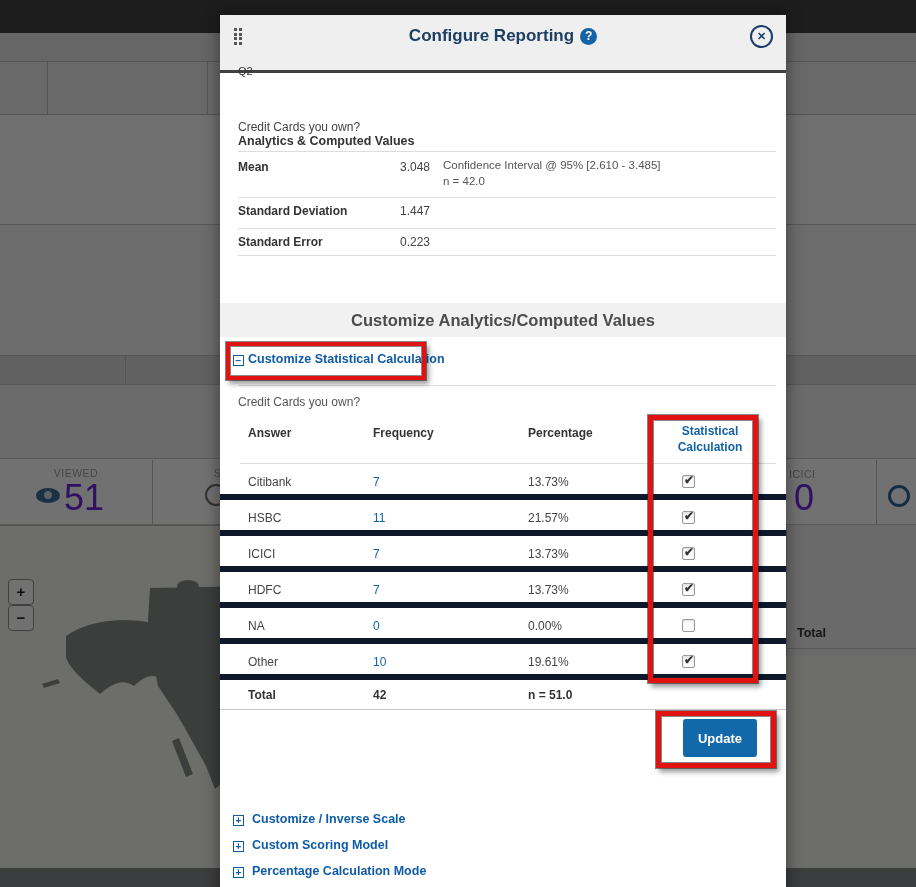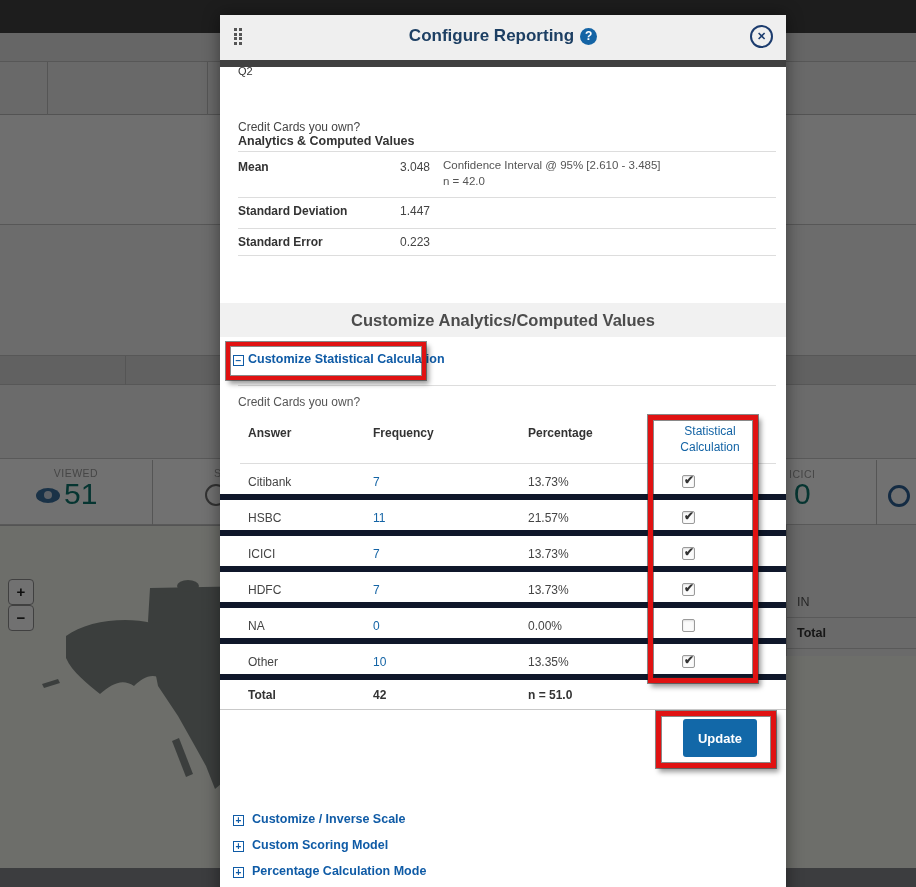--- a/index.html
+++ b/index.html
@@ -35,41 +35,41 @@
   .add-plus { left:5px; top:297px; color:#1464a5; font-size:16px; font-weight:bold; }
   .add-label { left:19px; top:300px; color:#333; font-size:12.5px; }
   .fd-line { left:0; top:326px; width:916px; height:1px; background:#d4d4d4; }
   .tabbar { left:0; top:355px; width:916px; height:30px; background:#d8d8d8; border-top:1px solid #c2c2c2; border-bottom:1px solid #c2c2c2; }
   .tab1 { left:8px; top:362px; font-size:12px; color:#4e4e4e; }
   .tab2 { left:150px; top:362px; font-size:12px; color:#4e4e4e; white-space:nowrap; }
   .dasharea { left:0; top:385px; width:916px; height:73px; background:#ededed; }
   .dash-title { left:0px; top:394px; font-size:27px; font-weight:bold; color:#1f3d60; }
   .statrow { left:0; top:458px; width:916px; height:67px; background:#fafafa; border-top:1px solid #c6c6c6; border-bottom:1px solid #c6c6c6; }
   .stat-label { font-size:10.5px; color:#9b9b9b; letter-spacing:.5px; }
-  .stat-value { font-size:30px; color:#0f766e; }
+  .stat-value { font-size:36px; color:#6d28d9; }
   .eye-icon { left:36px; top:488px; width:24px; height:15px; background:#3a6f9e; border-radius:50%; }
   .eye-icon::after { content:""; position:absolute; left:8px; top:3px; width:8px; height:8px; border-radius:50%; background:#cfd8e2; }
   .clock-icon { left:205px; top:483px; width:22px; height:22px; border:2px solid #707070; border-radius:50%; }
   .ring-icon { left:888px; top:484px; width:22px; height:22px; border:3px solid #2e6195; border-radius:50%; }
   .mapbg { left:0; top:525px; width:916px; height:362px; background:#f1f4ec; border-top:1px solid #bbb; }
   .zoombtn { left:8px; width:26px; height:26px; background:#fbfbfb; border:1px solid #8f8f8f; border-radius:4px;
      font-size:15px; font-weight:bold; color:#222; text-align:center; line-height:24px; }
   .footerbar { left:0; top:868px; width:916px; height:19px; background:#85888c; }
   .ctable { left:786px; top:525px; width:130px; height:131px; background:#ebebeb; border-left:1px solid #c2c2c2; }
   .crow { position:absolute; left:0; width:130px; height:31px; border-bottom:1px solid #c6c6c6; font-size:12.5px; color:#555; line-height:31px; padding-left:10px; }
   .crow.hd, .crow.tt { font-weight:bold; color:#333; }
   .statdiv { top:459px; height:65px; }
 
   
   #overlay { position:absolute; inset:0; background:rgba(0,0,0,.55); z-index:50; }
 
   
   #modal { position:absolute; left:220px; top:15px; width:566px; height:905px; background:#fff; z-index:100;
      box-shadow:0 0 16px rgba(0,0,0,.45); }
-  .m-head { position:absolute; left:0; top:0; width:566px; height:52px; background:#efefef; border-bottom:7px solid #404040; }
+  .m-head { position:absolute; left:0; top:0; width:566px; height:58px; background:#efefef; border-bottom:3px solid #404040; }
   .m-title { position:absolute; left:0; top:0; width:566px; text-align:center; font-size:17px; font-weight:bold; color:#1d3f63; line-height:42px; }
   .m-help { display:inline-block; width:17px; height:17px; background:#1464a5; color:#fff; border-radius:50%;
      font-size:12px; line-height:17px; text-align:center; vertical-align:middle; margin-left:6px; }
   .m-close { position:absolute; right:13px; top:10px; width:23px; height:23px; border:2px solid #1c3c6e; border-radius:50%;
      color:#1c3c6e; font-size:11px; font-weight:bold; text-align:center; line-height:19px; cursor:pointer; }
   .drag { position:absolute; left:14px; top:13px; width:9px; height:17px;
      display:grid; grid-template-columns:3px 3px; grid-auto-rows:3px; gap:1.5px; }
   .drag i { background:#555; }
 
   .m-q2 { position:absolute; left:18px; top:50px; font-size:11px; color:#333; }
@@ -81,21 +81,21 @@
   .a-note { position:absolute; left:223px; font-size:11.5px; color:#555; line-height:16px; }
 
   .sect-head { position:absolute; left:0; top:288px; width:566px; height:34px; background:#f1f1f1;
      font-size:16.5px; font-weight:bold; color:#4c4c4c; text-align:center; line-height:34px; }
   .sq { position:absolute; width:11px; height:11px; border:1px solid #0f5ba6; color:#0f5ba6;
      font-size:10px; line-height:9px; text-align:center; font-weight:bold; }
   .csc-link { position:absolute; left:28px; top:337px; font-size:12.5px; font-weight:bold; color:#0f5ba6; cursor:pointer; }
   .tbl-q { position:absolute; left:18px; top:380px; font-size:12px; color:#555; }
 
   .th { position:absolute; font-size:12px; font-weight:bold; color:#333; }
-  .th-stat { position:absolute; left:425px; top:408px; width:130px; text-align:center; font-size:12px; font-weight:normal;
+  .th-stat { position:absolute; left:425px; top:408px; width:130px; text-align:center; font-size:12px; font-weight:bold;
      color:#1464a5; line-height:16px; }
   .frow { position:absolute; left:0; width:566px; height:36px; border-bottom:6px solid #0f172a; }
   .frow .ans { position:absolute; left:28px; top:11px; font-size:12px; color:#444; }
   .frow .frq { position:absolute; left:153px; top:11px; font-size:12px; color:#1464a5; cursor:pointer; }
   .frow .pct { position:absolute; left:308px; top:11px; font-size:12px; color:#444; }
   .cbx { position:absolute; left:462px; top:11px; width:13px; height:13px; border:1px solid #9a9a9a; border-radius:2px;
      background:#fbfbfb; box-shadow:inset 0 1px 2px rgba(0,0,0,.12); cursor:pointer; }
   .cbx.on::after { content:"\2714"; position:absolute; left:1px; top:-3px; font-size:12px; font-weight:bold; color:#333; }
   .trow { position:absolute; left:0; top:665px; width:566px; height:30px; border-bottom:1px solid #c9c9c9; }
   .trow span { position:absolute; top:8px; font-size:12px; font-weight:bold; color:#333; }
@@ -179,21 +179,20 @@
           <ellipse cx="208" cy="78" rx="8" ry="5"></ellipse>
           <path d="M42,158 l16,-5 l2,4 l-16,5 Z"></path>
         </g>
       </svg>
       <div class="abs zoombtn" style="top:53px;">+</div>
       <div class="abs zoombtn" style="top:79px;">−</div>
     </div>
     <div class="abs footerbar"></div>
 
     <div class="abs ctable">
-      <div class="crow" style="top:62px;">IN</div>
       <div class="crow tt" style="top:93px;">Total</div>
     </div>
   </div>
 
   <div id="overlay"></div>
 
   <div id="modal">
     <div class="m-head">
       <div class="drag">
           <i></i>
@@ -272,21 +271,21 @@
     </div>
     <div class="frow" style="top:593px;">
       <span class="ans">NA</span>
       <span class="frq">0</span>
       <span class="pct">0.00%</span>
       <span class="cbx"></span>
     </div>
     <div class="frow" style="top:629px;">
       <span class="ans">Other</span>
       <span class="frq">10</span>
-      <span class="pct">13.35%</span>
+      <span class="pct">19.61%</span>
       <span class="cbx on"></span>
     </div>
 
     <div class="trow">
       <span style="left:28px;">Total</span>
       <span style="left:153px;">42</span>
       <span style="left:308px;">n = 51.0</span>
     </div>
 
     <div class="redbox" id="rb2"></div>

